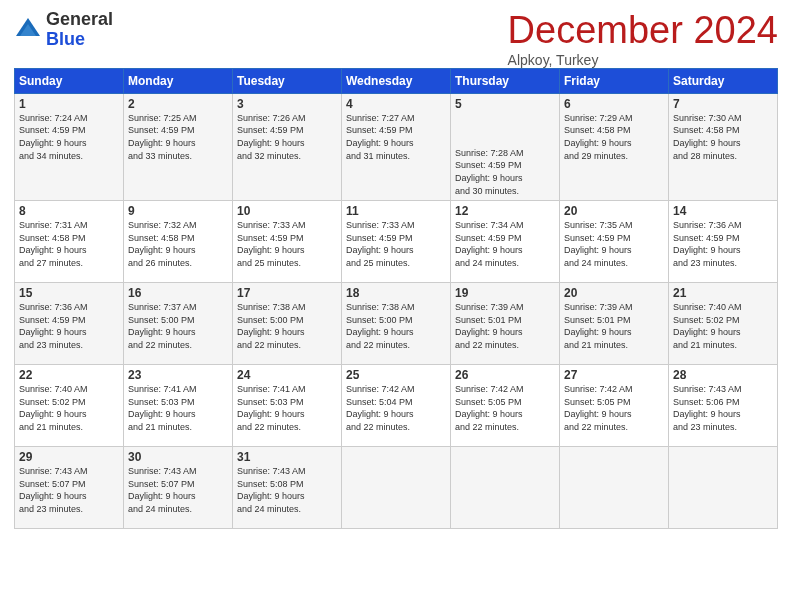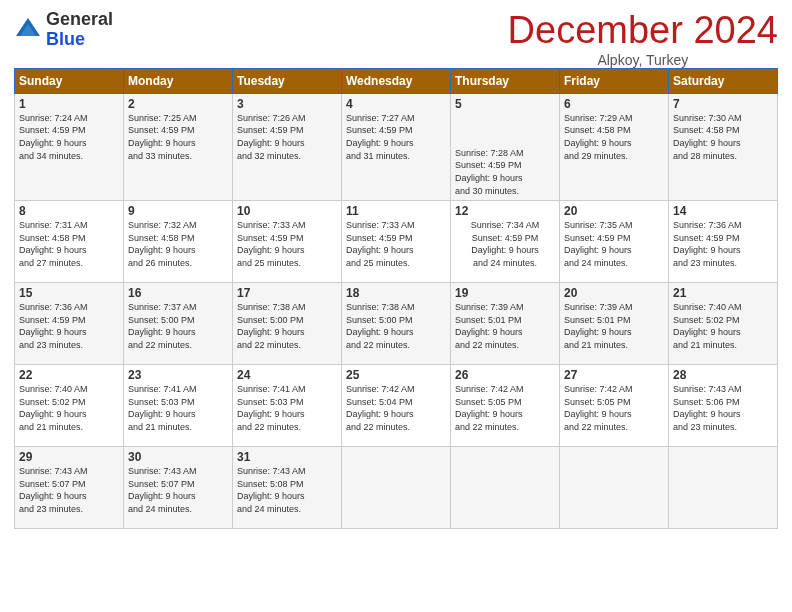--- a/index.html
+++ b/index.html
@@ -44,29 +44,29 @@
     }
     .month-title {
       font-size: 38px;
       font-weight: normal;
       color: #b91c1c;
       line-height: 1.1;
     }
     .subtitle {
       font-size: 14px;
       color: #555;
-      text-align: center;
+      text-align: left;
     }
     table {
       width: 100%;
       border-collapse: collapse;
       table-layout: fixed;
     }
     thead th {
-      background-color: #a16207;
+      background-color: #1d4ed8;
       color: #fff;
       font-size: 12px;
       font-weight: bold;
       padding: 5px 4px;
       text-align: left;
       border: 1px solid #2a6bbf;
     }
     tbody td {
       border: 1px solid #ccc;
       vertical-align: top;
@@ -205,21 +205,21 @@
           </td>
           <td>
             <span class="day-num">11</span>
             <div class="day-info" style="white-space: pre-line;">Sunrise: 7:33 AM
 Sunset: 4:59 PM
 Daylight: 9 hours
 and 25 minutes.</div>
           </td>
           <td>
             <span class="day-num">12</span>
-            <div class="day-info" style="white-space: pre-line; text-align: center;">Sunrise: 7:34 AM
+            <div class="day-info" style="white-space: pre-line;">Sunrise: 7:34 AM
 Sunset: 4:59 PM
 Daylight: 9 hours
 and 24 minutes.</div>
           </td>
           <td>
             <span class="day-num">20</span>
             <div class="day-info" style="white-space: pre-line;">Sunrise: 7:35 AM
 Sunset: 4:59 PM
 Daylight: 9 hours
 and 24 minutes.</div>

